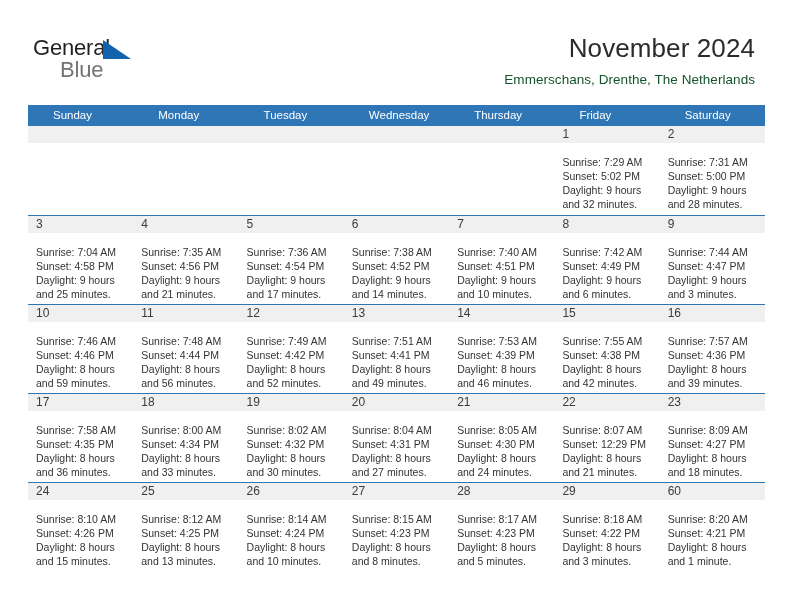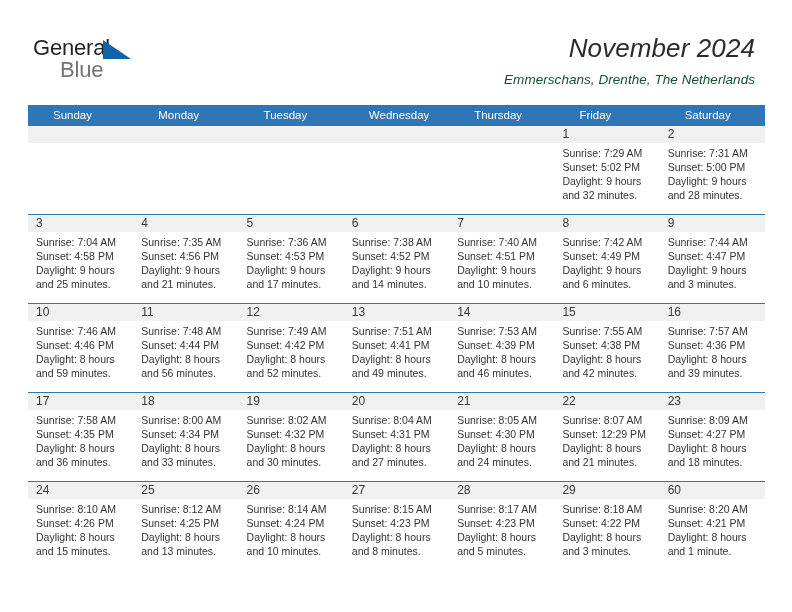--- a/index.html
+++ b/index.html
@@ -63,21 +63,20 @@
     letter-spacing: -0.2px;
     color: #737373;
     line-height: 24px;
   }
 
   .title-block {
     position: absolute;
     right: 37px;
     top: 32px;
     text-align: right;
-    font-style: italic;
   }
   .cal-title {
     font-size: 26px;
     font-weight: normal;
     color: #2b2b2b;
     line-height: 32px;
     margin: 0;
     letter-spacing: 0.1px;
   }
   .cal-subtitle {
@@ -125,21 +124,21 @@
     height: 17px;
     line-height: 17px;
     padding: 0 0 0 8px;
     font-size: 12px;
     color: #3a3a3a;
   }
   .daynum-band.empty {
     color: transparent;
   }
   .cell-body {
-    padding: 3px 8px 0 8px;
+    padding: 12px 8px 0 8px;
     font-size: 10.5px;
     line-height: 14.1px;
     color: #333333;
   }
   .cell-body div {
     white-space: nowrap;
   }
   .cell-empty .cell-body {
     min-height: 60px;
   }
@@ -259,21 +258,21 @@
                 <div>Sunrise: 7:35 AM</div>
                 <div>Sunset: 4:56 PM</div>
                 <div>Daylight: 9 hours</div>
                 <div>and 21 minutes.</div>
               </div>
             </td>
             <td>
               <div class="daynum-band">5</div>
               <div class="cell-body">
                 <div>Sunrise: 7:36 AM</div>
-                <div>Sunset: 4:53 PM</div>
+                <div>Sunset: 4:54 PM</div>
                 <div>Daylight: 9 hours</div>
                 <div>and 17 minutes.</div>
               </div>
             </td>
             <td>
               <div class="daynum-band">6</div>
               <div class="cell-body">
                 <div>Sunrise: 7:38 AM</div>
                 <div>Sunset: 4:52 PM</div>
                 <div>Daylight: 9 hours</div>

